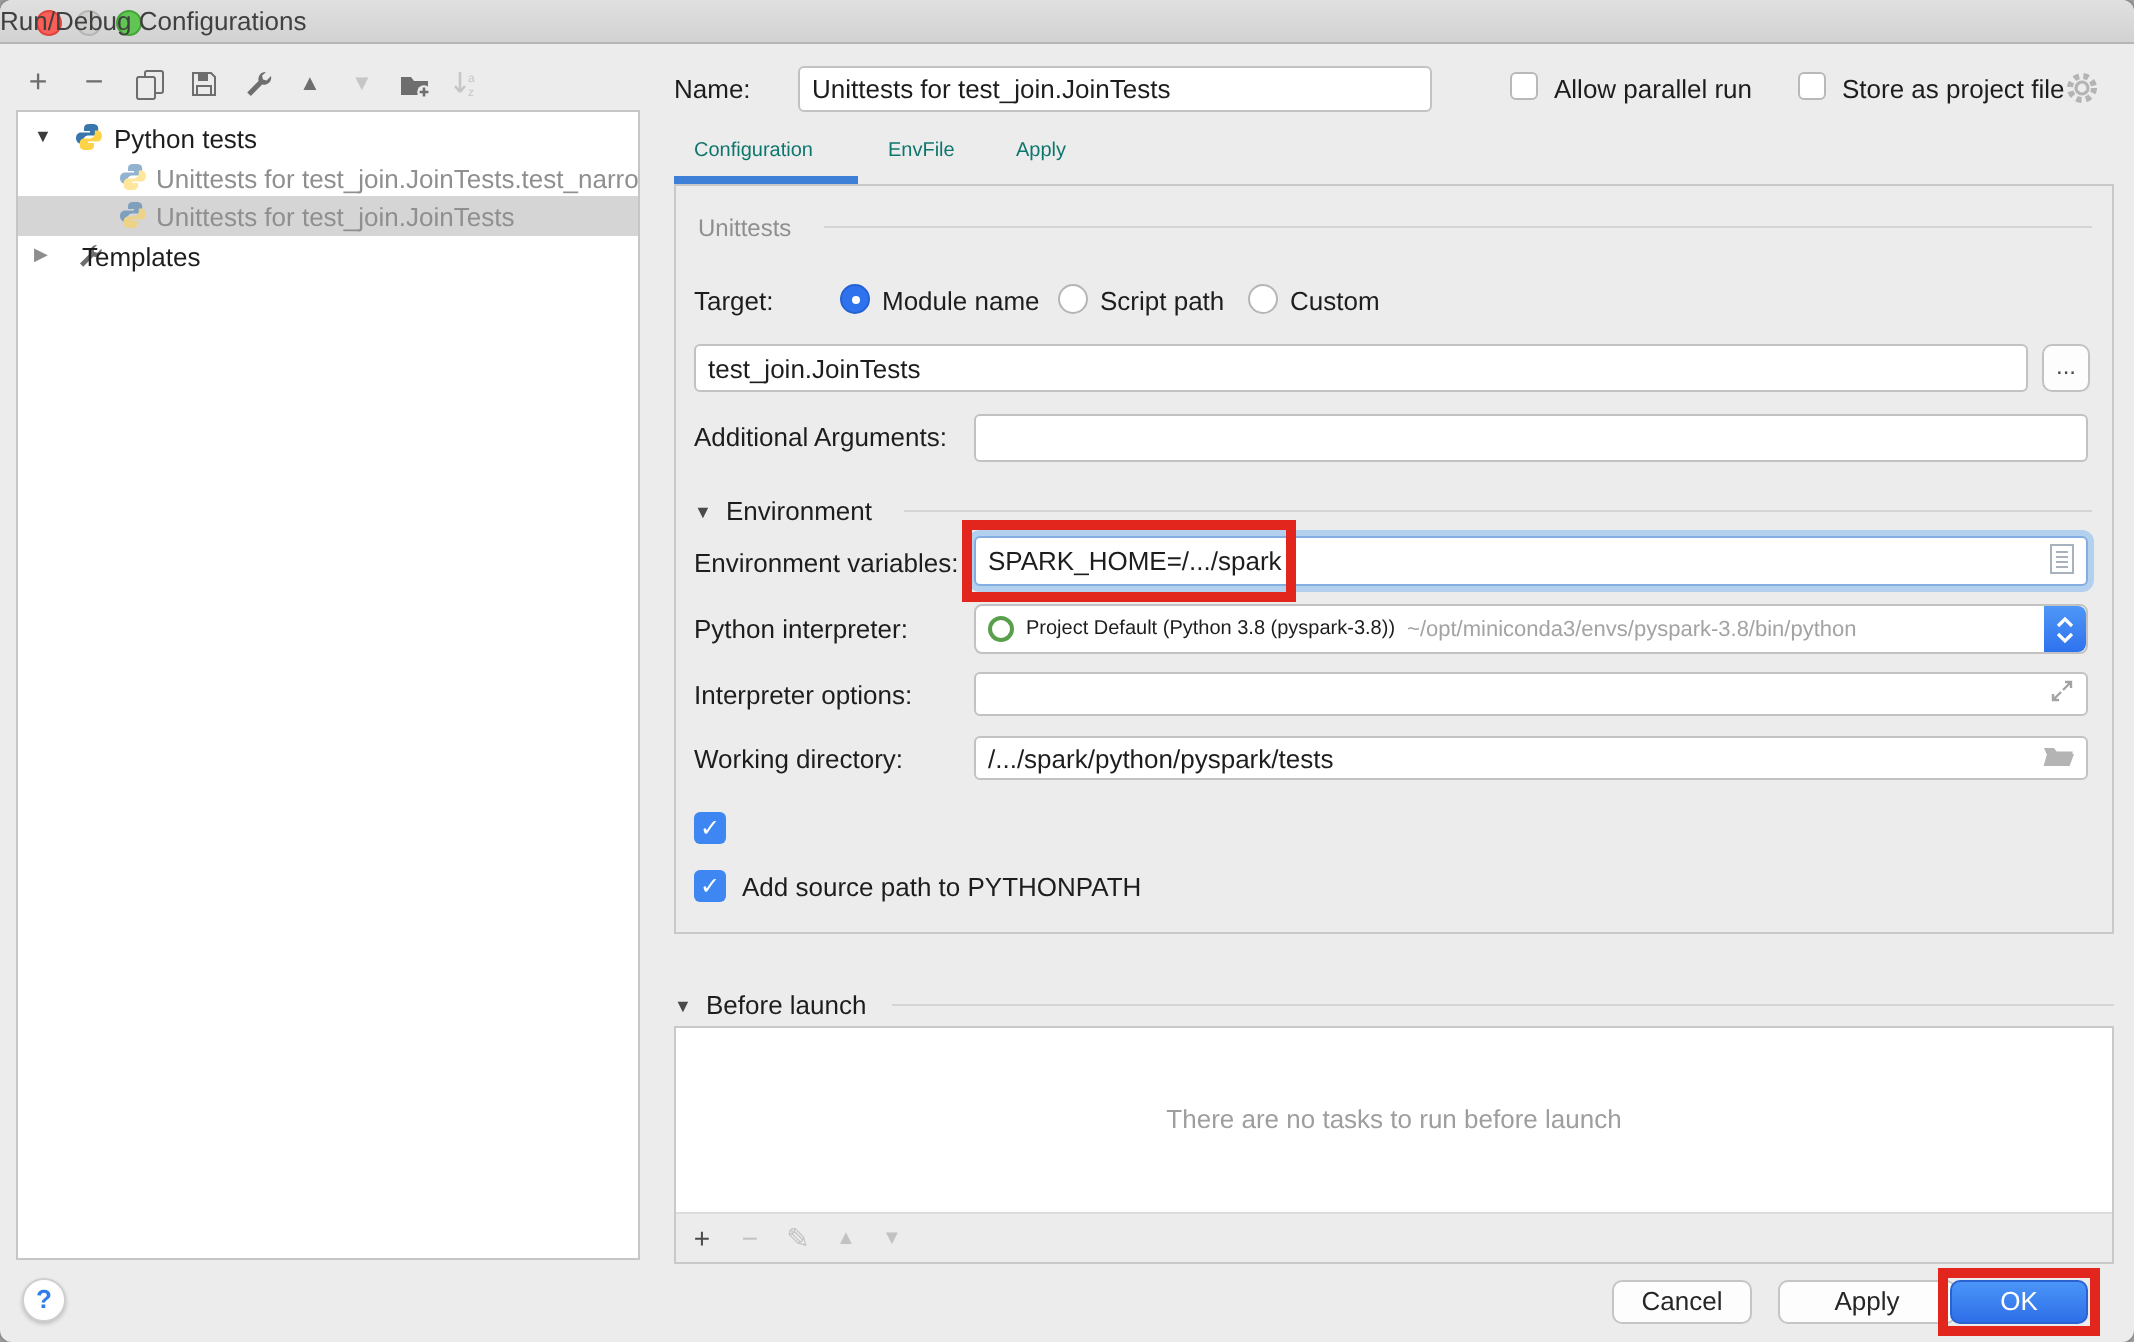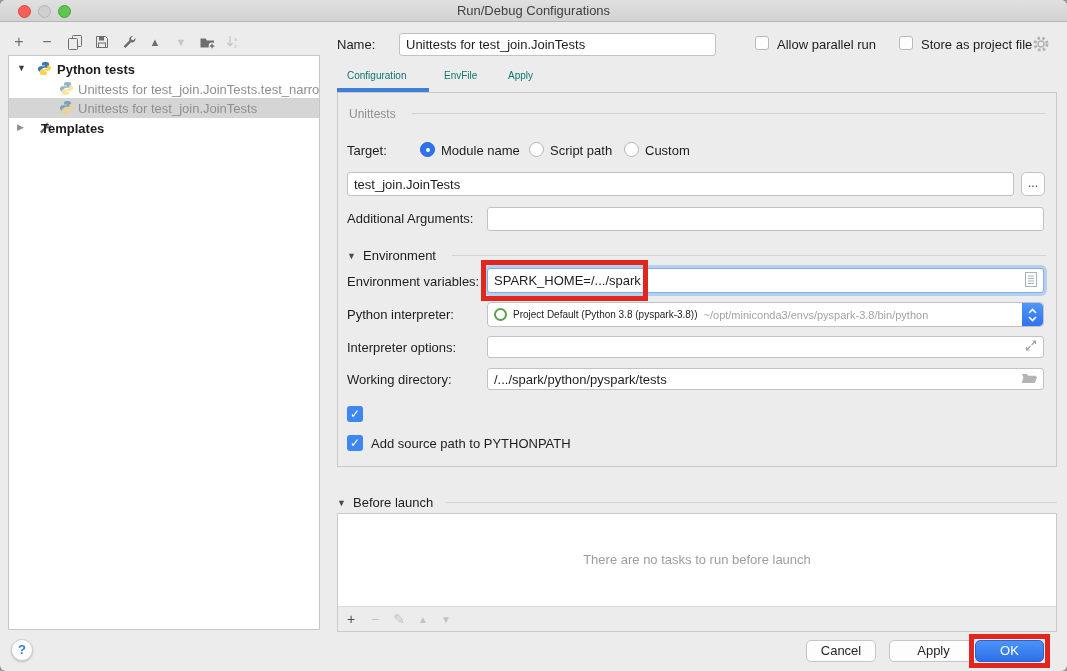--- a/index.html
+++ b/index.html
@@ -10,21 +10,21 @@
     background:#ececec; overflow:hidden; border-radius:6px;
     box-shadow:0 0 0 1px #8f8f8f;
   }
   
   .titlebar {
     position:absolute; left:0; top:0; width:1067px; height:22px;
     background:linear-gradient(#e0e0e0,#d2d2d2);
     border-bottom:1px solid #b6b6b6;
   }
   .titlebar .title {
-    position:absolute; left:0; right:0; top:3px; text-align:center;
+    position:absolute; left:0; right:0; top:3px; text-align:left;
     font-size:13px; color:#404040;
   }
   .light { position:absolute; top:5px; width:13px; height:13px; border-radius:50%; }
   .light.close { left:18px; background:#f95f57; border:1px solid #e0443c; }
   .light.min   { left:38px; background:#cfcfcd; border:1px solid #b5b5b3; }
   .light.zoom  { left:58px; background:#61c554; border:1px solid #45a437; }
 
   
   .lt-icon { position:absolute; top:31px; width:22px; height:22px; display:flex;
              align-items:center; justify-content:center; font-size:16px; color:#6e6e6e; cursor:default; }
@@ -33,21 +33,21 @@
   
   .tree-panel {
     position:absolute; left:8px; top:55px; width:312px; height:575px;
     background:#ffffff; border:1px solid #c6c6c6; overflow:hidden;
   }
   .tree-row { position:absolute; left:0; width:310px; height:20px; white-space:nowrap; overflow:hidden; }
   .tree-row .arrow { position:absolute; left:8px; top:4px; font-size:9px; color:#3c3c3c; }
   .tree-row .arrow.dim { color:#8e8e8e; }
   .tree-row .t-icon { position:absolute; top:2px; width:15px; height:15px; }
   .tree-row .t-label { position:absolute; top:3px; font-size:13px; color:#1d1d1f; }
-  .tree-row .t-label.bold { font-weight:bold; }
+  .tree-row .t-label.bold { font-weight:normal; }
   .tree-row .t-label.dim { color:#8f8f8f; }
   .tree-row.selected { background:#d5d5d5; }
   .py-faded { opacity:.55; }
 
   
   .lbl { position:absolute; font-size:13px; color:#1d1d1f; white-space:nowrap; }
   .field {
     position:absolute; background:#fff; border:1px solid #c2c2c2; border-radius:3px;
     font-size:13px; color:#1d1d1f; padding:0 6px; display:flex; align-items:center;
     white-space:nowrap; overflow:hidden;

